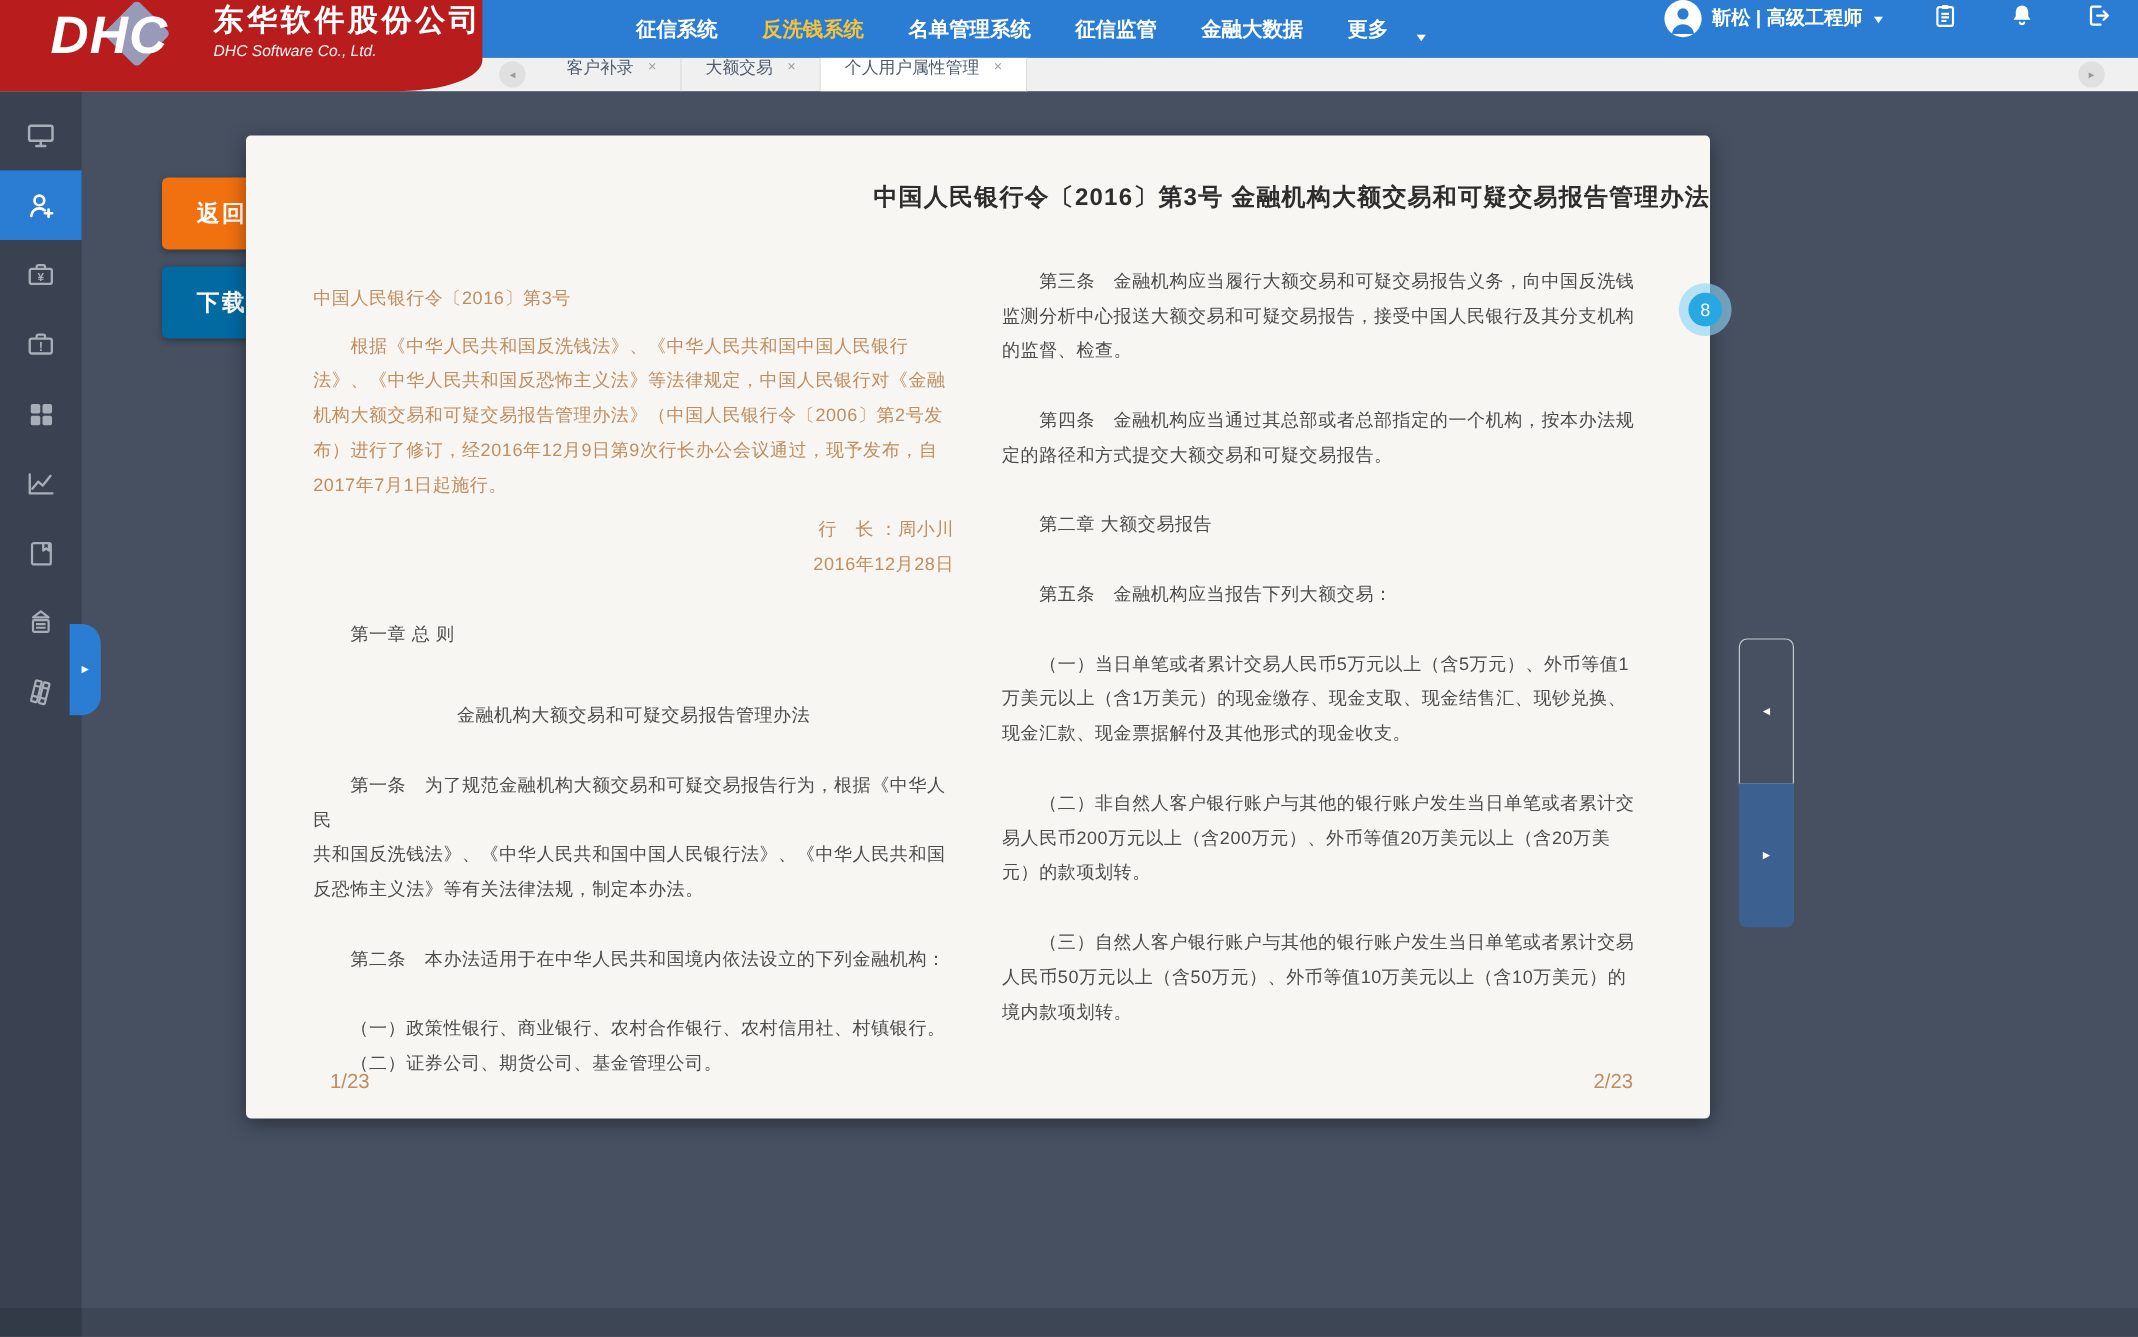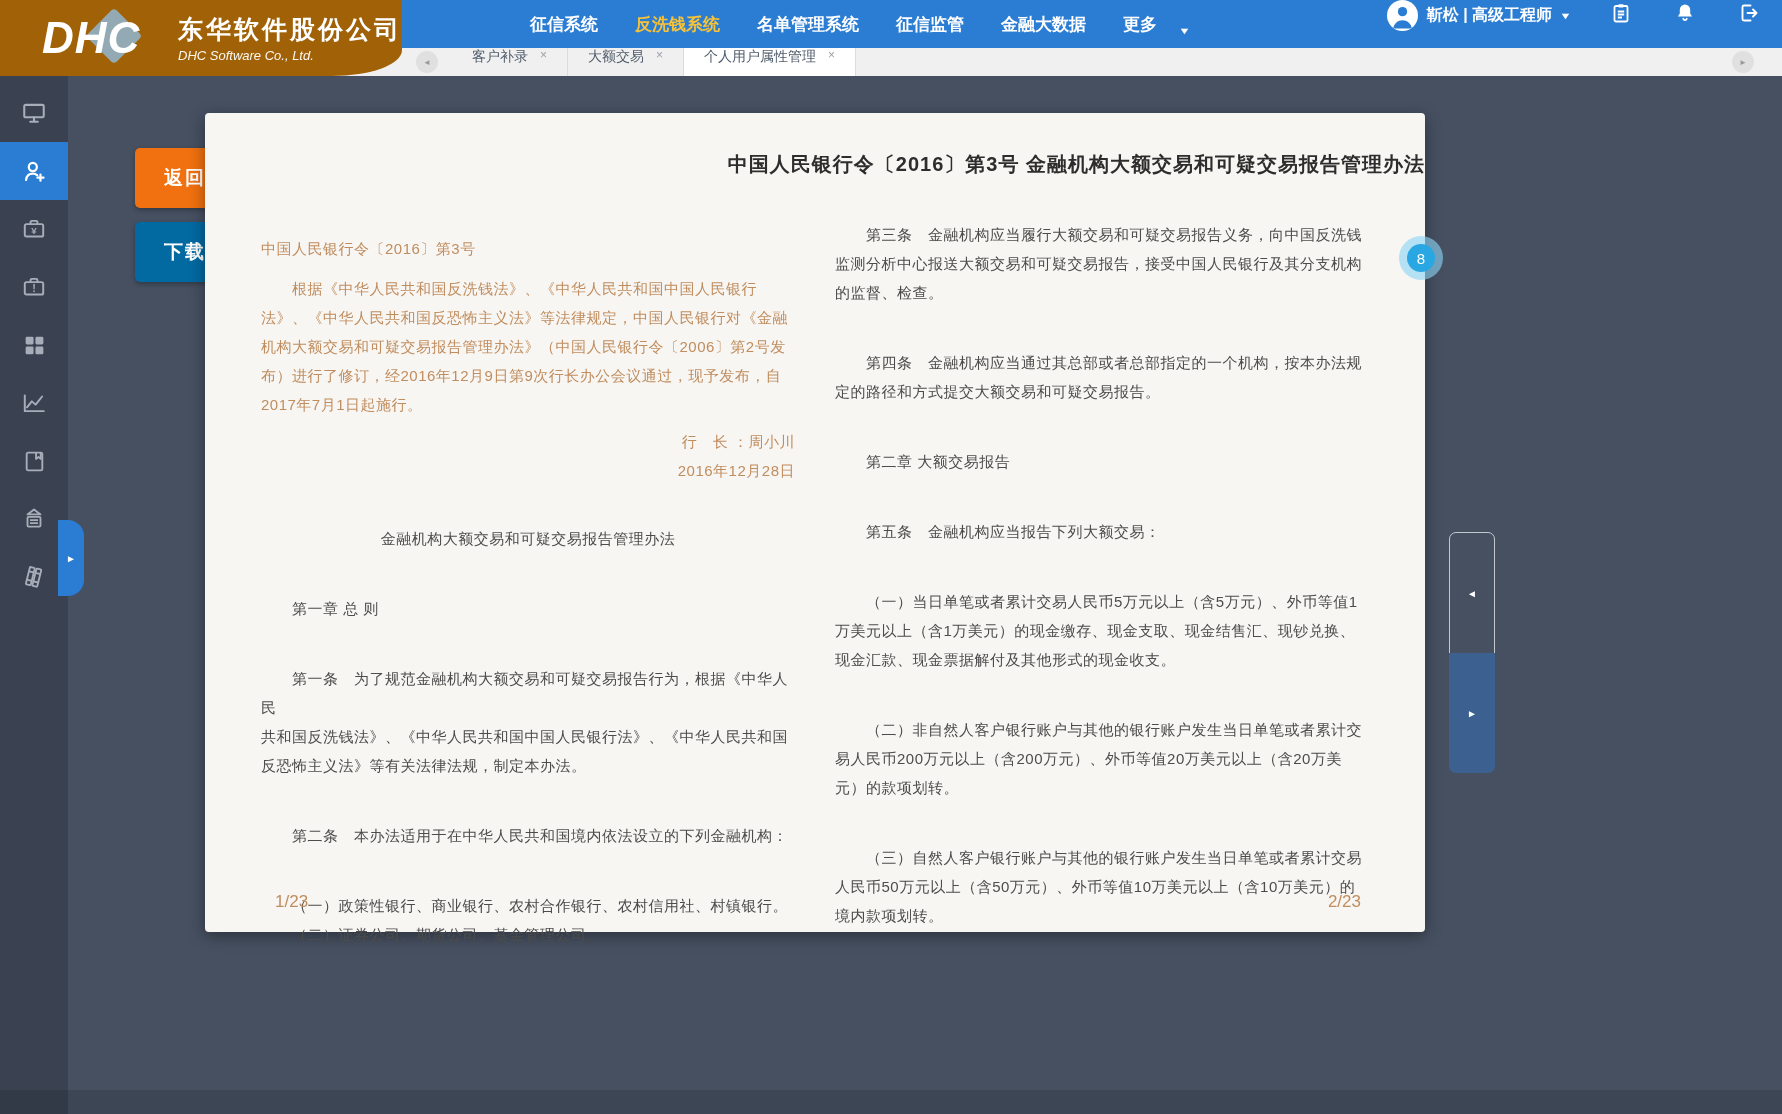--- a/index.html
+++ b/index.html
@@ -1,22 +1,22 @@
 <!DOCTYPE html>
 <html><head>
 <meta charset="utf-8">
 <style>
   * { box-sizing: border-box; margin: 0; padding: 0; }
   body { font-family: "Liberation Sans", "DejaVu Sans", sans-serif; background:#2c3440; }
   .app { position:relative; width:1782px; height:1114px; background:#465061; overflow:hidden; }
 
   
   .topbar { position:absolute; top:0; left:0; right:0; height:48px; background:#2a7dd2; z-index:5; }
-  .logo-block { position:absolute; top:0; left:0; width:402px; height:76px; background:#a16207;
-                border-bottom-right-radius:70px 26px; z-index:7; display:flex; align-items:center; padding-left:42px; }
+  .logo-block { position:absolute; top:0; left:0; width:402px; height:76px; background:#b91c1c;
+                border-bottom-right-radius:70px 26px; z-index:7; display:flex; align-items:flex-start; padding-left:42px; }
   .logo-mark { position:relative; width:120px; height:60px; display:flex; align-items:center; }
   .logo-diamond { position:absolute; left:52px; top:8px; width:40px; height:40px; background:#8fc3ef; opacity:.75;
                   transform:rotate(45deg); border-radius:4px; }
   .logo-dhc { position:relative; font-size:44px; font-weight:bold; font-style:italic; color:#fff; letter-spacing:1px; }
   .logo-text { margin-left:16px; color:#fff; }
   .logo-cn { font-size:25px; font-weight:bold; letter-spacing:3px; }
   .logo-en { font-size:13px; font-style:italic; margin-top:2px; opacity:.95; }
 
   .topnav { position:absolute; left:530px; top:0; height:48px; display:flex; align-items:center; gap:37px; z-index:8; }
   .nav-item { color:#ffffff; font-size:17px; font-weight:bold; cursor:pointer; white-space:nowrap; }
@@ -62,21 +62,21 @@
 
   .doc-panel { position:absolute; left:137px; top:37px; width:1220px; height:819px; background:#f8f6f3;
                border-radius:4px; box-shadow:0 4px 16px rgba(0,0,0,.38); z-index:2; }
   .doc-title { text-align:right; margin-top:38px; font-size:20px; font-weight:bold; color:#2d2d2d; letter-spacing:1px; }
   .doc-columns { display:flex; gap:40px; padding:0 56px; margin-top:42px; }
   .col { flex:1; font-size:15px; line-height:29px; letter-spacing:.5px; }
   .col-left { padding-top:14px; }
   .orange { color:#c08d5e; }
   .dark { color:#4c4c4c; }
   .pre { white-space:pre-line; }
-  .para { margin-top:41px; }
+  .para { margin-top:29px; }
   .preamble { margin-top:11px; }
   .sig { margin-top:8px; text-align:right; }
   .doc-subtitle { margin-top:39px; text-align:center; }
   .page-no { position:absolute; bottom:20px; font-size:17px; color:#c08d5e; }
   .page-no.pn-left { left:70px; }
   .page-no.pn-right { right:64px; }
 
   .count-badge { position:absolute; left:1331px; top:160px; width:44px; height:44px; border-radius:50%;
                  background:rgba(140,211,246,.62); display:flex; align-items:center; justify-content:center;
                  z-index:3; cursor:pointer; }
@@ -257,22 +257,22 @@
 
         <div class="col col-left">
           <p class="orange">中国人民银行令〔2016〕第3号</p>
           <p class="orange pre preamble">　　根据《中华人民共和国反洗钱法》、《中华人民共和国中国人民银行
 法》、《中华人民共和国反恐怖主义法》等法律规定，中国人民银行对《金融
 机构大额交易和可疑交易报告管理办法》（中国人民银行令〔2006〕第2号发
 布）进行了修订，经2016年12月9日第9次行长办公会议通过，现予发布，自
 2017年7月1日起施行。</p>
           <p class="orange pre sig">行　长 ：周小川
 2016年12月28日</p>
+          <p class="dark para">　　第一章 总  则</p>
           <p class="dark doc-subtitle">金融机构大额交易和可疑交易报告管理办法</p>
-          <p class="dark para">　　第一章 总  则</p>
           <p class="dark pre para">　　第一条　为了规范金融机构大额交易和可疑交易报告行为，根据《中华人民
 共和国反洗钱法》、《中华人民共和国中国人民银行法》、《中华人民共和国
 反恐怖主义法》等有关法律法规，制定本办法。</p>
           <p class="dark pre para">　　第二条　本办法适用于在中华人民共和国境内依法设立的下列金融机构：</p>
           <p class="dark pre para">　　（一）政策性银行、商业银行、农村合作银行、农村信用社、村镇银行。
 　　（二）证券公司、期货公司、基金管理公司。</p>
         </div>
 
         <div class="col col-right">
           <p class="dark pre">　　第三条　金融机构应当履行大额交易和可疑交易报告义务，向中国反洗钱

